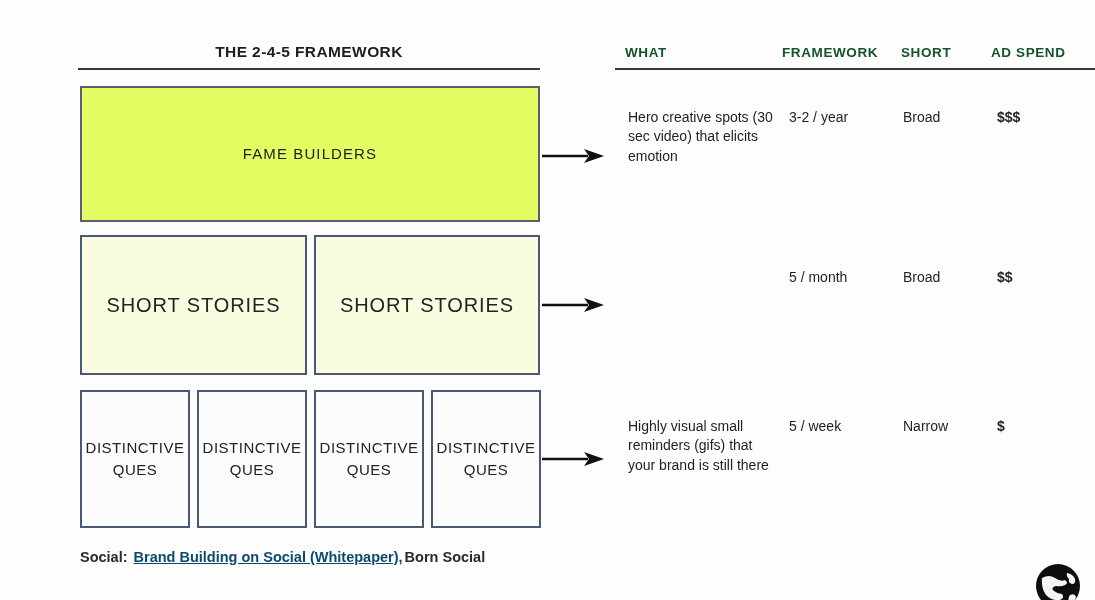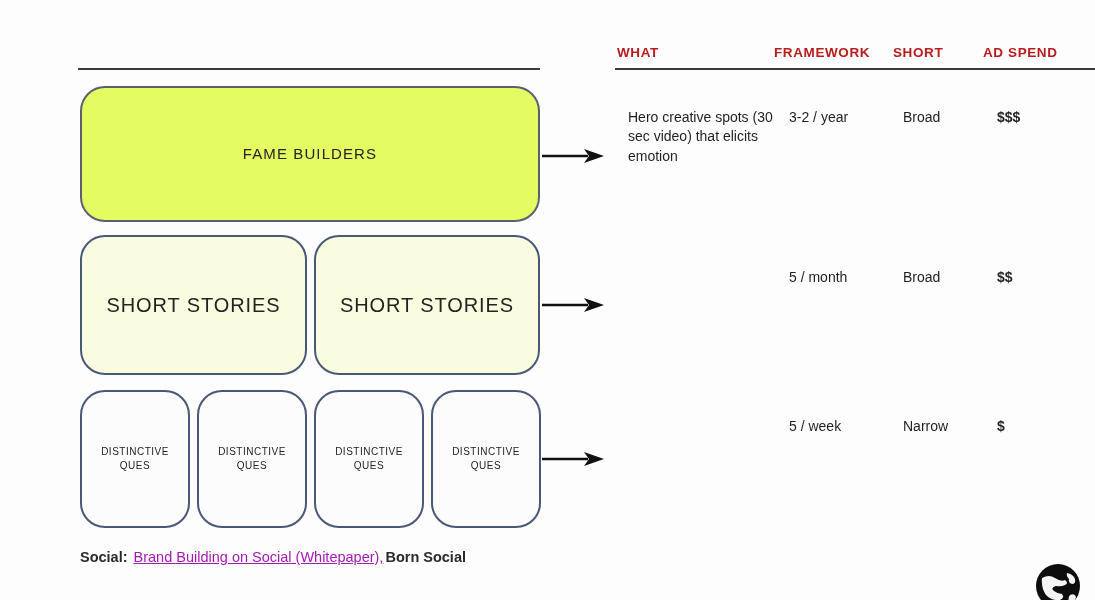--- a/index.html
+++ b/index.html
@@ -42,21 +42,20 @@
     border-top: 2px solid #3a3a3a;
   }
 
   .box {
     position: absolute;
     box-sizing: border-box;
     display: flex;
     align-items: center;
     justify-content: center;
     text-align: center;
-    border-radius: 25px;
   }
   .box-label {
     font-size: 20px;
     letter-spacing: 0.9px;
     color: #232323;
     line-height: 1.35;
   }
 
   .fame-box {
     left: 80px;
@@ -85,21 +84,21 @@
     height: 138px;
     width: 110px;
     background: #fcfcfc;
     border: 2px solid #4a5878;
   }
   .dq-box.d1 { left: 80px; }
   .dq-box.d2 { left: 197px; }
   .dq-box.d3 { left: 314px; }
   .dq-box.d4 { left: 431px; }
   .dq-box .box-label {
-    font-size: 10px;
+    font-size: 15px;
     letter-spacing: 0.5px;
     line-height: 1.45;
   }
 
   
   .arrow {
     position: absolute;
     left: 542px;
     width: 62px;
     height: 22px;
@@ -116,21 +115,22 @@
     width: 480px;
     height: 0;
     border-top: 2px solid #3a3a3a;
   }
   .th {
     position: absolute;
     top: 45px;
     font-size: 13.5px;
     font-weight: bold;
     letter-spacing: 0.6px;
-    color: #b91c1c;
+    color: #14532d;
+    margin-left: 8px;
   }
   .th.c-what { left: 617px; }
   .th.c-freq { left: 774px; }
   .th.c-target { left: 893px; }
   .th.c-spend { left: 983px; }
 
   .cell {
     position: absolute;
     font-size: 14px;
     line-height: 1.38;
@@ -150,40 +150,41 @@
     position: absolute;
     left: 80px;
     top: 549px;
     font-size: 14.5px;
     font-weight: bold;
     color: #2a2a2a;
     white-space: nowrap;
   }
   .source .lbl { margin-right: 6px; }
   .source a {
-    color: #a21caf;
+    color: #0c4a6e;
     text-decoration: underline;
-    font-weight: normal;
+    font-weight: bold;
   }
   .source .tail { margin-left: 2px; }
 
   
   .globe {
     position: absolute;
     left: 1034px;
     top: 562px;
     width: 48px;
     height: 48px;
   }
 </style>
 </head>
 <body>
 
 <div class="canvas">
 
+  <div class="framework-title">THE 2-4-5 FRAMEWORK</div>
   <div class="title-rule"></div>
 
   <div class="box fame-box">
     <span class="box-label">FAME BUILDERS</span>
   </div>
 
   <div class="box story-box s1">
     <span class="box-label">SHORT STORIES</span>
   </div>
   <div class="box story-box s2">
@@ -224,20 +225,21 @@
 
   <div class="cell c-what r1">Hero creative spots (30 sec video) that elicits emotion</div>
   <div class="cell c-freq r1">3-2 / year</div>
   <div class="cell c-target r1">Broad</div>
   <div class="cell c-spend r1">$$$</div>
 
   <div class="cell c-freq r2">5 / month</div>
   <div class="cell c-target r2">Broad</div>
   <div class="cell c-spend r2">$$</div>
 
+  <div class="cell c-what r3">Highly visual small reminders (gifs) that your brand is still there</div>
   <div class="cell c-freq r3">5 /  week</div>
   <div class="cell c-target r3">Narrow</div>
   <div class="cell c-spend r3">$</div>
 
   <div class="source">
     <span class="lbl">Social:</span><a href="#">Brand Building on Social (Whitepaper),</a><span class="tail">Born Social</span>
   </div>
 
   <svg class="globe" viewBox="0 0 48 48">
     <circle cx="24" cy="24" r="22" fill="#0d0d0d"></circle>

